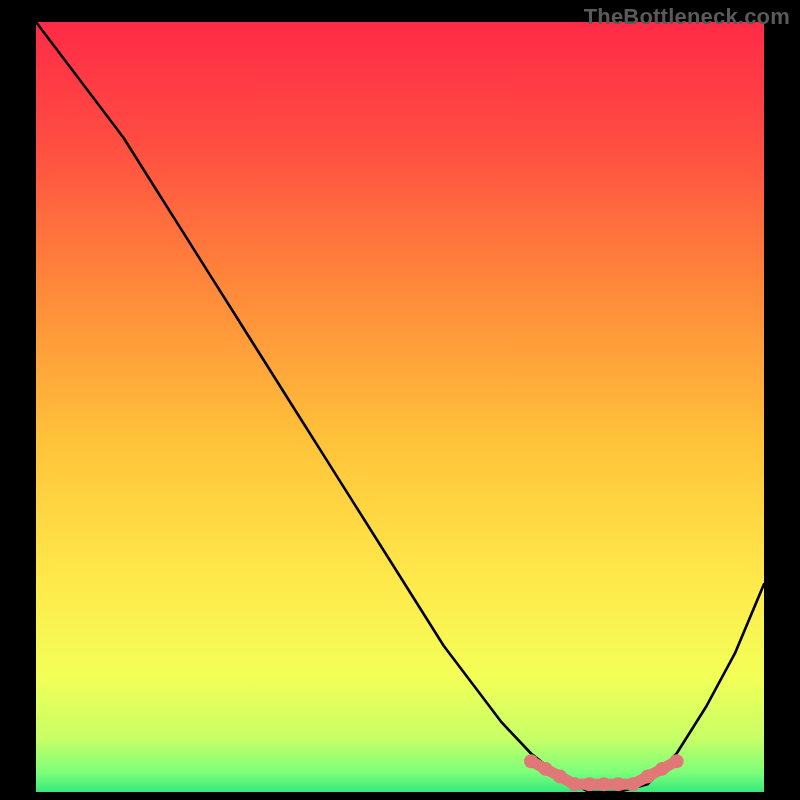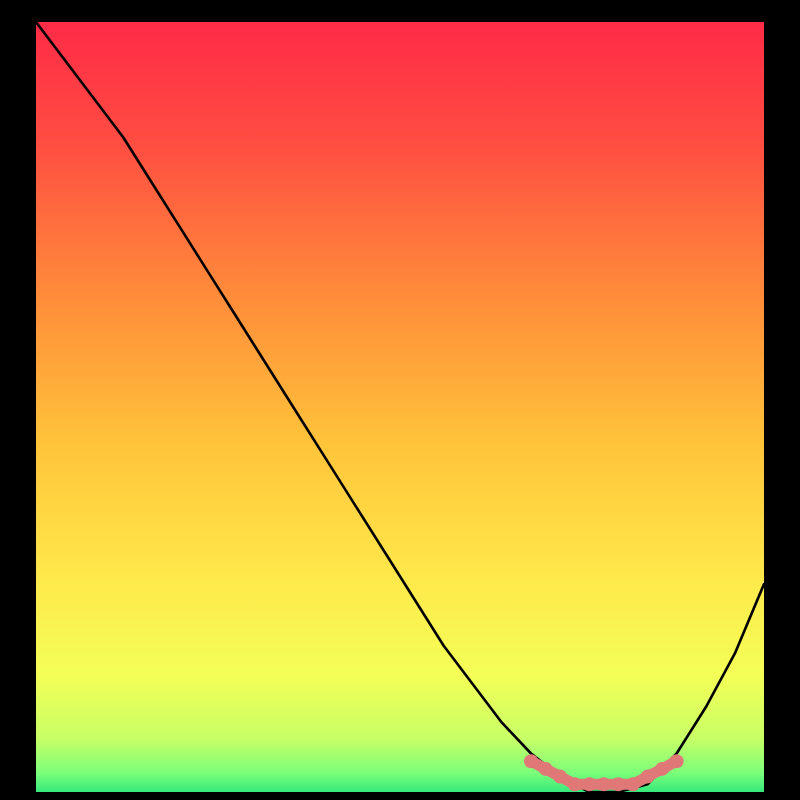--- a/index.html
+++ b/index.html
@@ -33,20 +33,21 @@
     top: 0;
     width: 800px;
     height: 800px;
     display: block;
   }
 </style>
 </head>
 <body>
 
 <div class="stage">
+  <div class="watermark">TheBottleneck.com</div>
 
   <svg class="plot" viewBox="0 0 800 800" preserveAspectRatio="none">
     <defs>
       <linearGradient id="bg-grad" x1="0" y1="0" x2="0" y2="1">
       <stop offset="0%" stop-color="#FF2B47"></stop>
           <stop offset="15%" stop-color="#FF4B42"></stop>
           <stop offset="35%" stop-color="#FF8A3A"></stop>
           <stop offset="55.00000000000001%" stop-color="#FFC43A"></stop>
           <stop offset="72%" stop-color="#FFE84A"></stop>
           <stop offset="85%" stop-color="#F3FF57"></stop>

